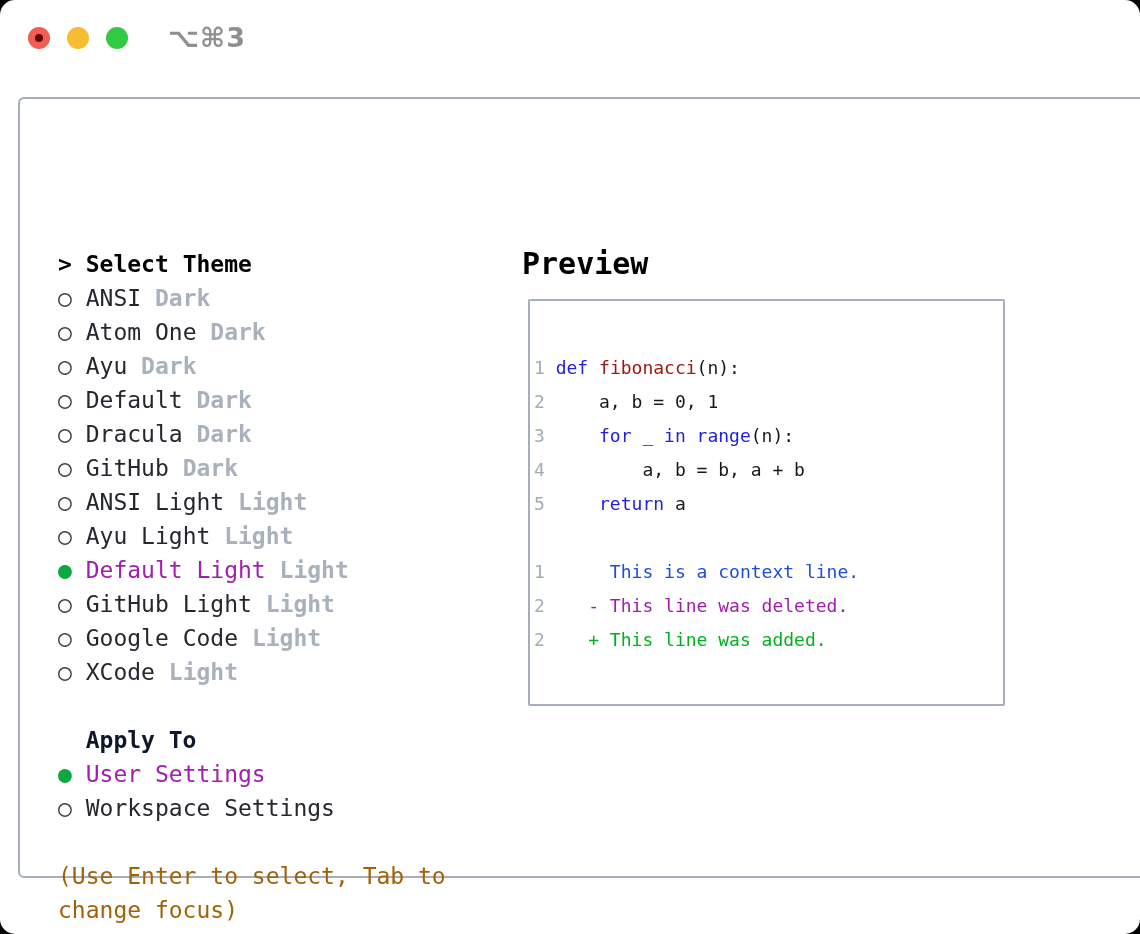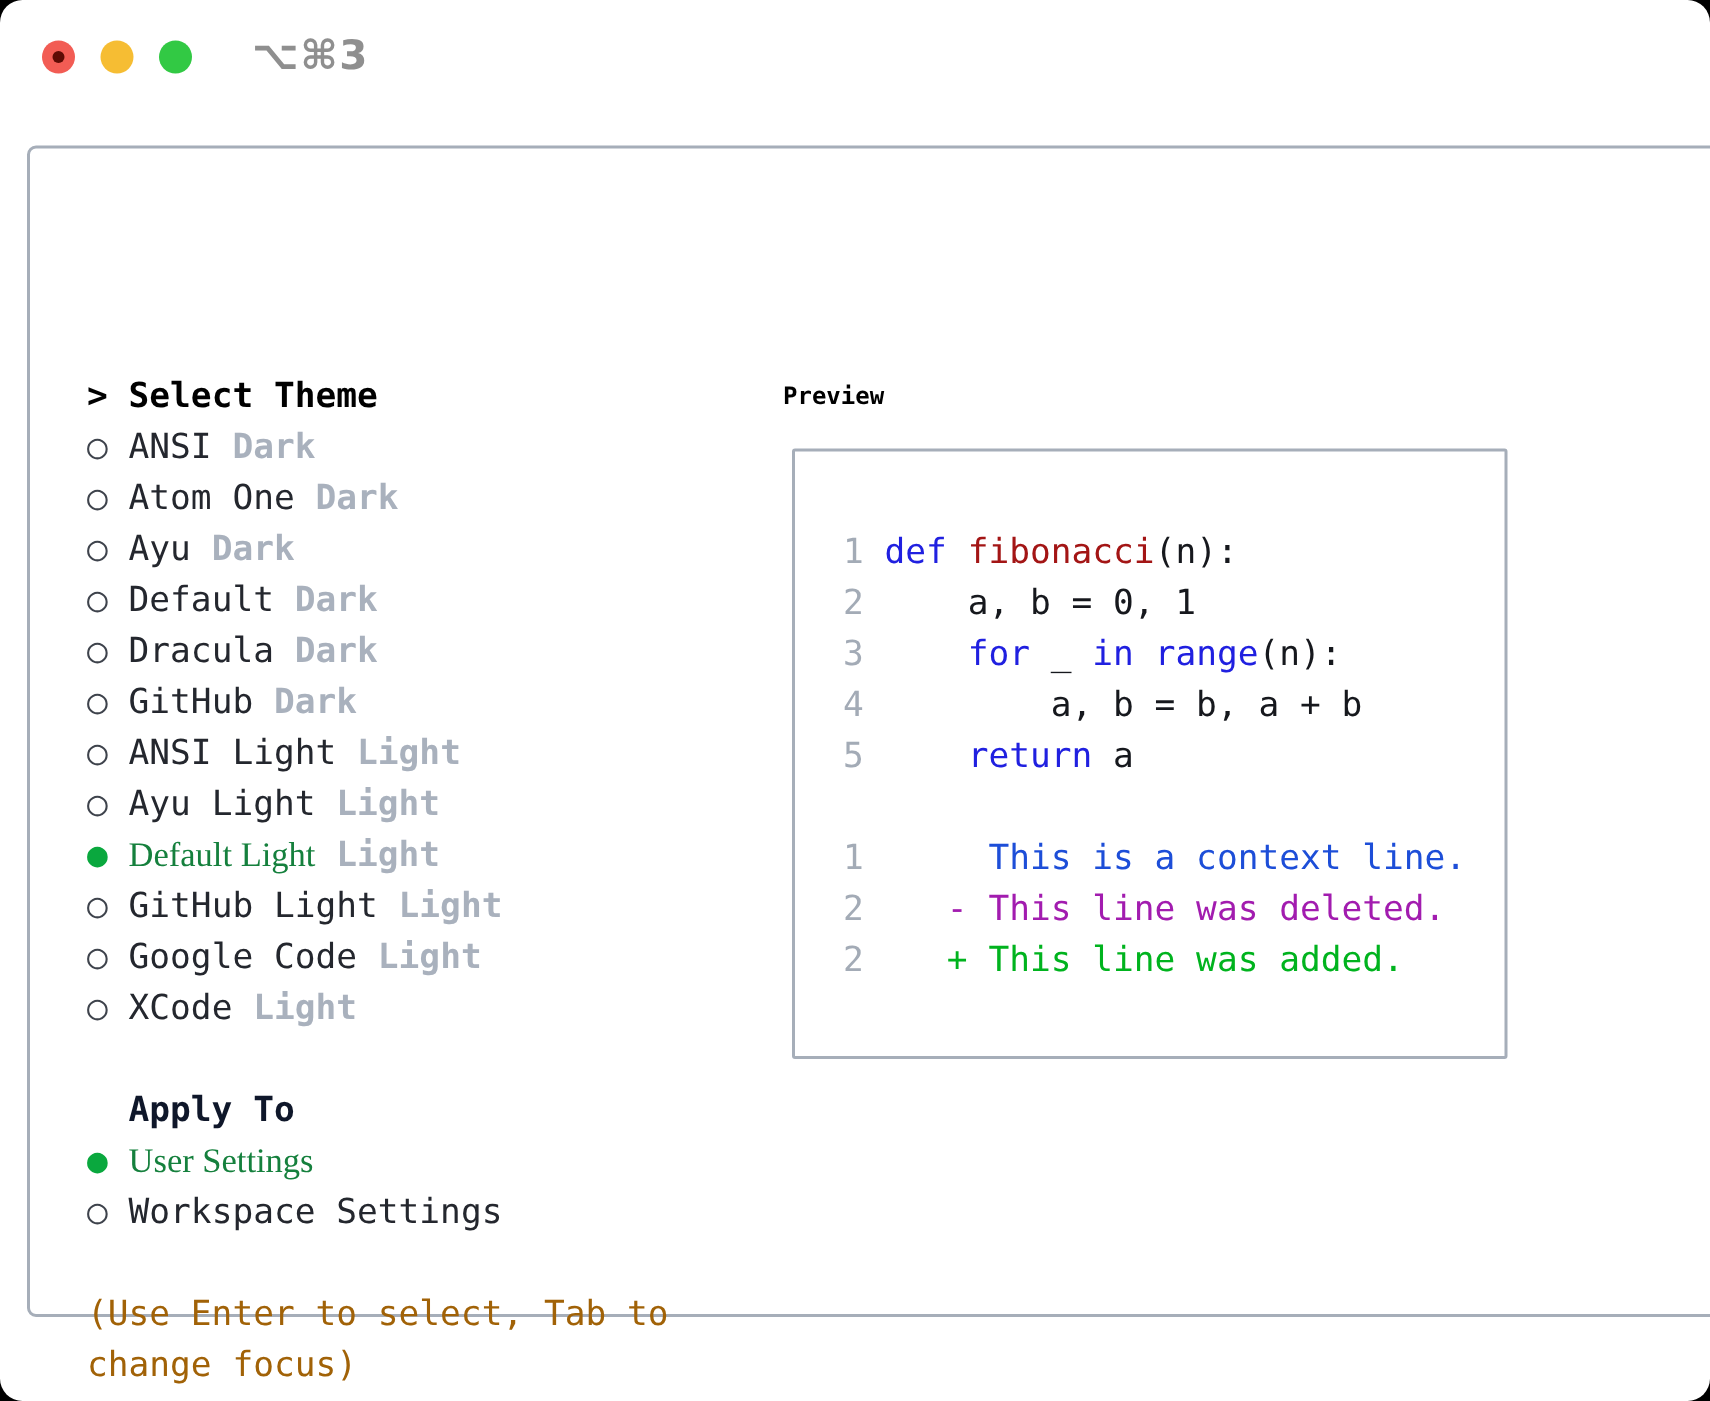--- a/index.html
+++ b/index.html
@@ -26,34 +26,34 @@
   }
   .left-col {
     position:absolute; left:38px; top:148px; width:440px;
     font-size:23px; line-height:34px; white-space:pre; color:#24272e;
   }
   .row { height:34px; }
   .row.hdr { font-weight:bold; color:#000; }
   .caret { color:#000; font-weight:bold; }
   .marker { color:#3e434c; }
   .marker.sel { color:#0aa83e; }
-  .name.sel { color:#15803d;font-family:Liberation Serif, serif; }
+  .name.sel { color:#a21caf; }
   .tag { color:#a9b1bd;font-weight:bold; }
   .subhdr { color:#0f172a;font-weight:bold; }
   .hint { color:#a16207; }
   .preview-label {
     position:absolute; left:502px; top:148px; height:34px; line-height:34px;
-    font-size:16px; font-weight:bold; color:#000;
+    font-size:30px; font-weight:bold; color:#000;
   }
   .preview-box {
     position:absolute; left:508px; top:200px; width:477px; height:407px;
     box-sizing:border-box; border:2px solid #a6aeb9; border-radius:2px; background:#fff;
   }
   .code {
-    position:absolute; left:32px; top:50px; font-size:23px; line-height:34px; white-space:pre;
+    position:absolute; left:4px; top:50px; font-size:18px; line-height:34px; white-space:pre;
   }
   .pline { height:34px; }
   .tok-num   { color:#a3abb6; }
   .tok-plain { color:#16181d; }
   .tok-kw    { color:#2020e0; }
   .tok-fn    { color:#a31515; }
   .tok-ctx   { color:#1d4ed8; }
   .tok-del   { color:#a21caf; }
   .tok-add   { color:#00b31e;margin-top:17px; }
 </style>

